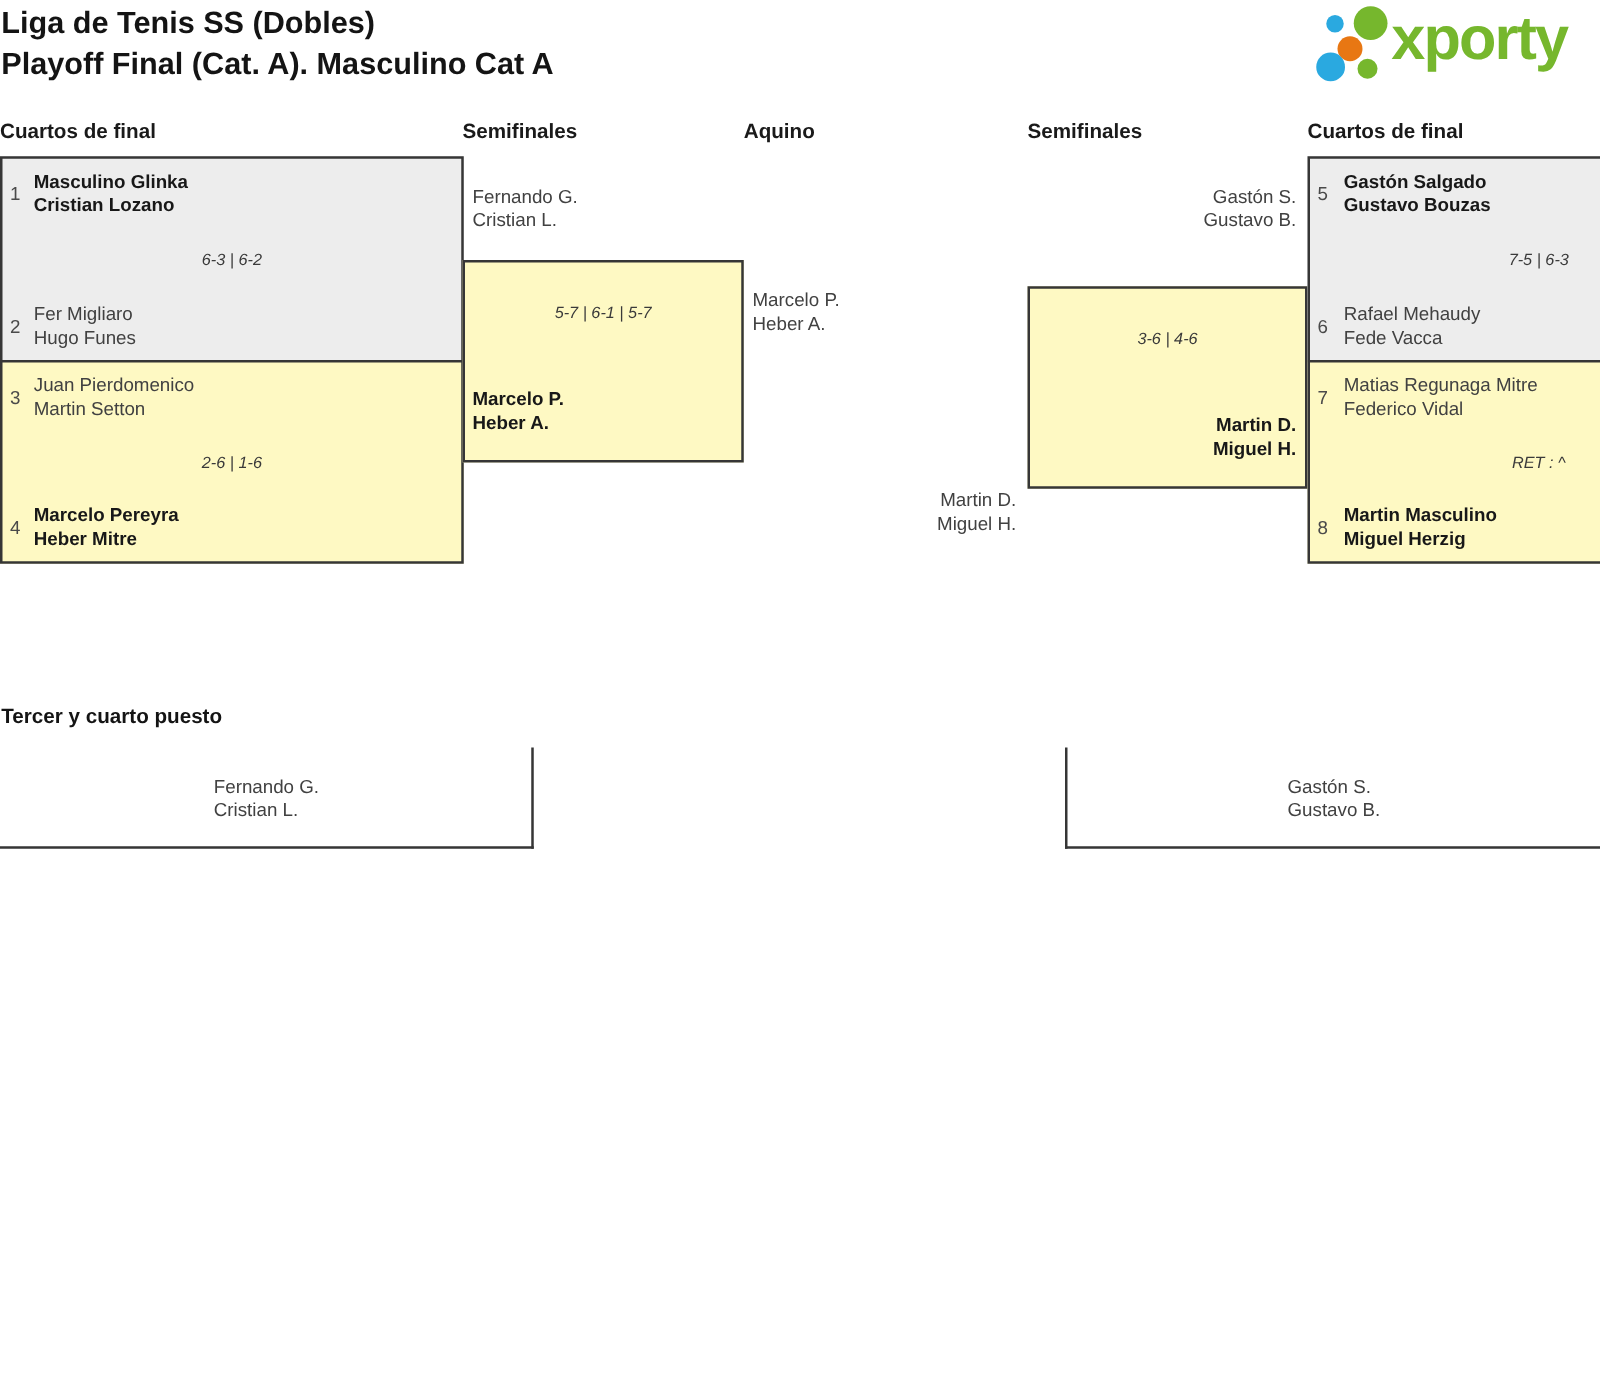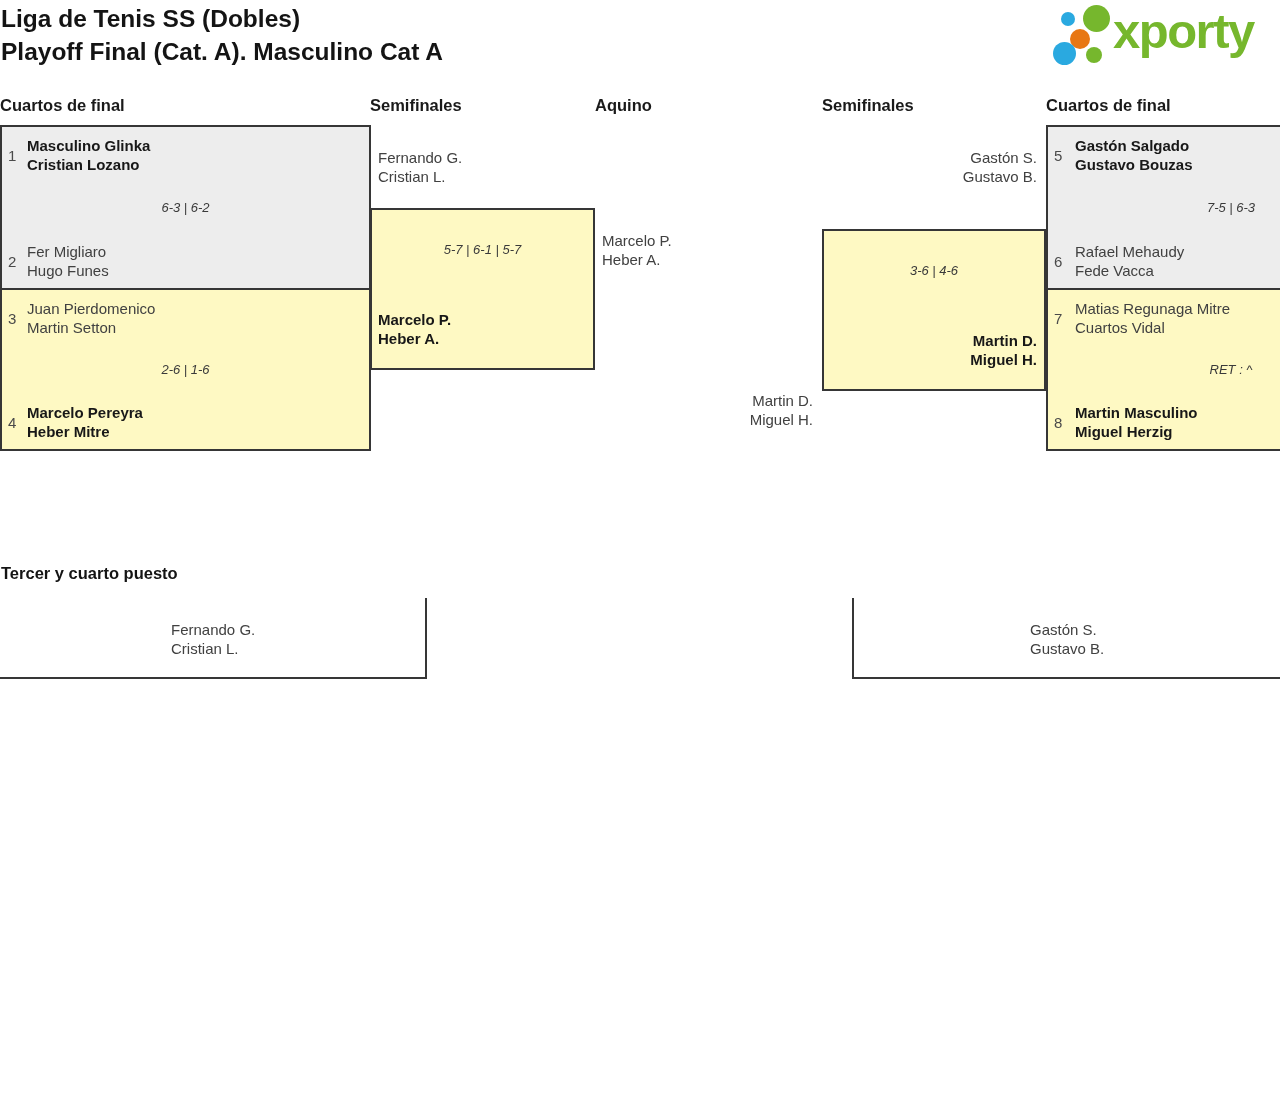--- a/index.html
+++ b/index.html
@@ -177,21 +177,21 @@
       <span style="display:block">Fede Vacca</span>
     </span>
   </div>
 </div>
 
 <div class="match" style="left:1046px;top:288px;width:370px;height:163px;">
   <div class="team-row" style="left:6px;top:9px;gap:11px;">
     <span class="seed">7</span>
     <span class="team">
       <span style="display:block">Matias Regunaga Mitre</span>
-      <span style="display:block">Cuartos Vidal</span>
+      <span style="display:block">Federico Vidal</span>
     </span>
   </div>
   <div class="score vcenter">RET : ^</div>
   <div class="team-row" style="left:6px;bottom:8px;gap:11px;">
     <span class="seed">8</span>
     <span class="team winner">
       <span style="display:block">Martin Masculino</span>
       <span style="display:block">Miguel Herzig</span>
     </span>
   </div>

